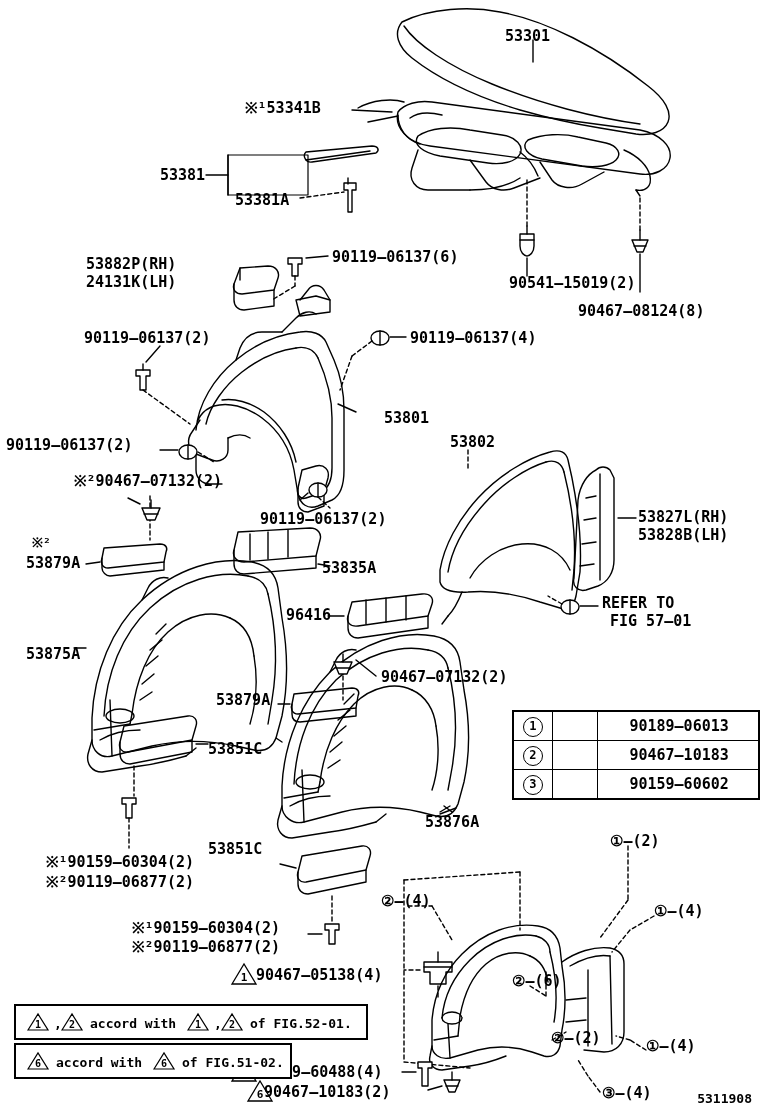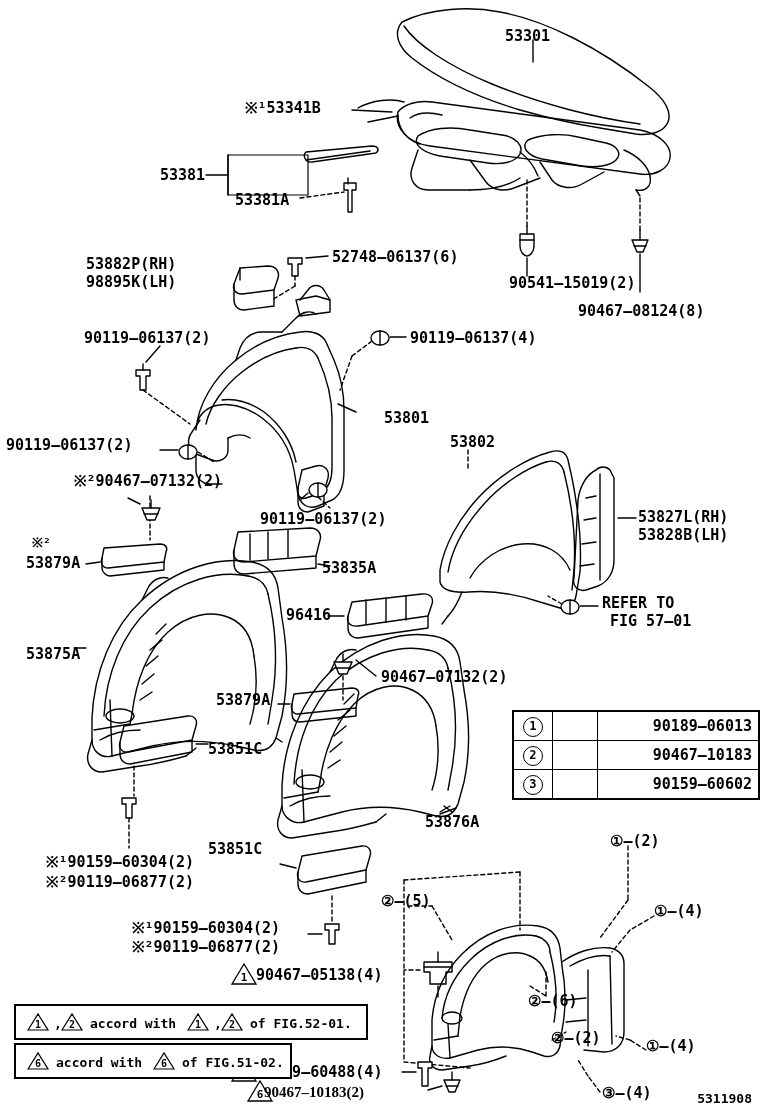--- a/index.html
+++ b/index.html
@@ -44,21 +44,21 @@
     border: 1px solid #000;
     font-family: "DejaVu Sans Mono", monospace;
     font-size: 15px;
     font-weight: bold;
     text-align: center;
     padding: 2px 6px;
     height: 24px;
   }
   .legend-table td.num { width: 26px; }
   .legend-table td.ico { width: 34px; }
-  .legend-table td.code { width: 150px; text-align: right; padding-left: 8px;}
+  .legend-table td.code { width: 150px; text-align: center; padding-left: 8px;}
   .circnum {
     display: inline-block;
     width: 18px; height: 18px;
     border: 1.5px solid #000;
     border-radius: 50%;
     line-height: 16px;
     text-align: center;
     font-size: 12px;
     font-weight: bold;
   }
@@ -444,23 +444,23 @@
         <path d="M561,792 L567,792"></path>
       </g>
 
     </g>
   </svg>
 
   <div class="lbl" style="left:505px; top:28px;">53301</div>
   <div class="lbl" style="left:245px; top:100px;">※¹53341B</div>
   <div class="lbl" style="left:160px; top:167px;">53381</div>
   <div class="lbl" style="left:235px; top:192px;">53381A</div>
-  <div class="lbl" style="left:332px; top:249px;">52748–06137(6)</div>
+  <div class="lbl" style="left:332px; top:249px;">90119–06137(6)</div>
   <div class="lbl" style="left:86px; top:256px;">53882P(RH)</div>
-  <div class="lbl" style="left:86px; top:274px;">98895K(LH)</div>
+  <div class="lbl" style="left:86px; top:274px;">24131K(LH)</div>
   <div class="lbl" style="left:468px; top:275px;margin-left:41px;">90541–15019(2)</div>
   <div class="lbl" style="left:578px; top:303px;">90467–08124(8)</div>
   <div class="lbl" style="left:84px; top:330px;">90119–06137(2)</div>
   <div class="lbl" style="left:410px; top:330px;">90119–06137(4)</div>
   <div class="lbl" style="left:360px; top:410px;margin-left:24px;">53801</div>
   <div class="lbl" style="left:6px; top:437px;">90119–06137(2)</div>
   <div class="lbl" style="left:450px; top:434px;">53802</div>
   <div class="lbl" style="left:74px; top:473px;">※²90467–07132(2)</div>
   <div class="lbl" style="left:260px; top:511px;">90119–06137(2)</div>
   <div class="lbl" style="left:638px; top:509px;">53827L(RH)</div>
@@ -476,37 +476,37 @@
   <div class="lbl" style="left:216px; top:692px;">53879A</div>
   <div class="lbl" style="left:208px; top:741px;">53851C</div>
   <div class="lbl" style="left:425px; top:814px;">53876A</div>
   <div class="lbl" style="left:208px; top:841px;">53851C</div>
   <div class="lbl" style="left:46px; top:854px;">※¹90159–60304(2)</div>
   <div class="lbl" style="left:46px; top:874px;">※²90119–06877(2)</div>
   <div class="lbl" style="left:132px; top:920px;">※¹90159–60304(2)</div>
   <div class="lbl" style="left:132px; top:939px;">※²90119–06877(2)</div>
   <div class="lbl" style="left:256px; top:967px;">90467–05138(4)</div>
   <div class="lbl" style="left:256px; top:1064px;">90159–60488(4)</div>
-  <div class="lbl" style="left:264px; top:1084px;font-family:Liberation Serif, serif;">90467–10183(2)</div>
+  <div class="lbl" style="left:264px; top:1084px;">90467–10183(2)</div>
 
   <svg style="position:absolute; left:0; top:0; width:760px; height:1112px; pointer-events:none;">
     <g fill="none" stroke="#000" stroke-width="1.3">
       <path d="M232,984 L244,964 L256,984 Z"></path>
       <text x="244" y="981" font-size="11" text-anchor="middle" stroke="none" fill="#000">1</text>
       <path d="M232,1081 L244,1061 L256,1081 Z"></path>
       <text x="244" y="1078" font-size="11" text-anchor="middle" stroke="none" fill="#000">2</text>
       <path d="M248,1101 L260,1081 L272,1101 Z"></path>
       <text x="260" y="1098" font-size="11" text-anchor="middle" stroke="none" fill="#000">6</text>
     </g>
   </svg>
 
   <div class="lbl" style="left:610px; top:833px;">①–(2)</div>
-  <div class="lbl" style="left:381px; top:893px;">②–(5)</div>
+  <div class="lbl" style="left:381px; top:893px;">②–(4)</div>
   <div class="lbl" style="left:654px; top:903px;">①–(4)</div>
-  <div class="lbl" style="left:528px; top:973px;margin-top:20px;">②–(6)</div>
+  <div class="lbl" style="left:512px; top:973px;">②–(6)</div>
   <div class="lbl" style="left:551px; top:1030px;">②–(2)</div>
   <div class="lbl" style="left:646px; top:1038px;">①–(4)</div>
   <div class="lbl" style="left:602px; top:1085px;">③–(4)</div>
 
   <table class="legend-table" style="left:512px; top:710px;">
     <tbody>
         <tr>
       <td class="num"><span class="circnum">1</span></td>
       <td class="ico"></td>
       <td class="code">90189–06013</td>

